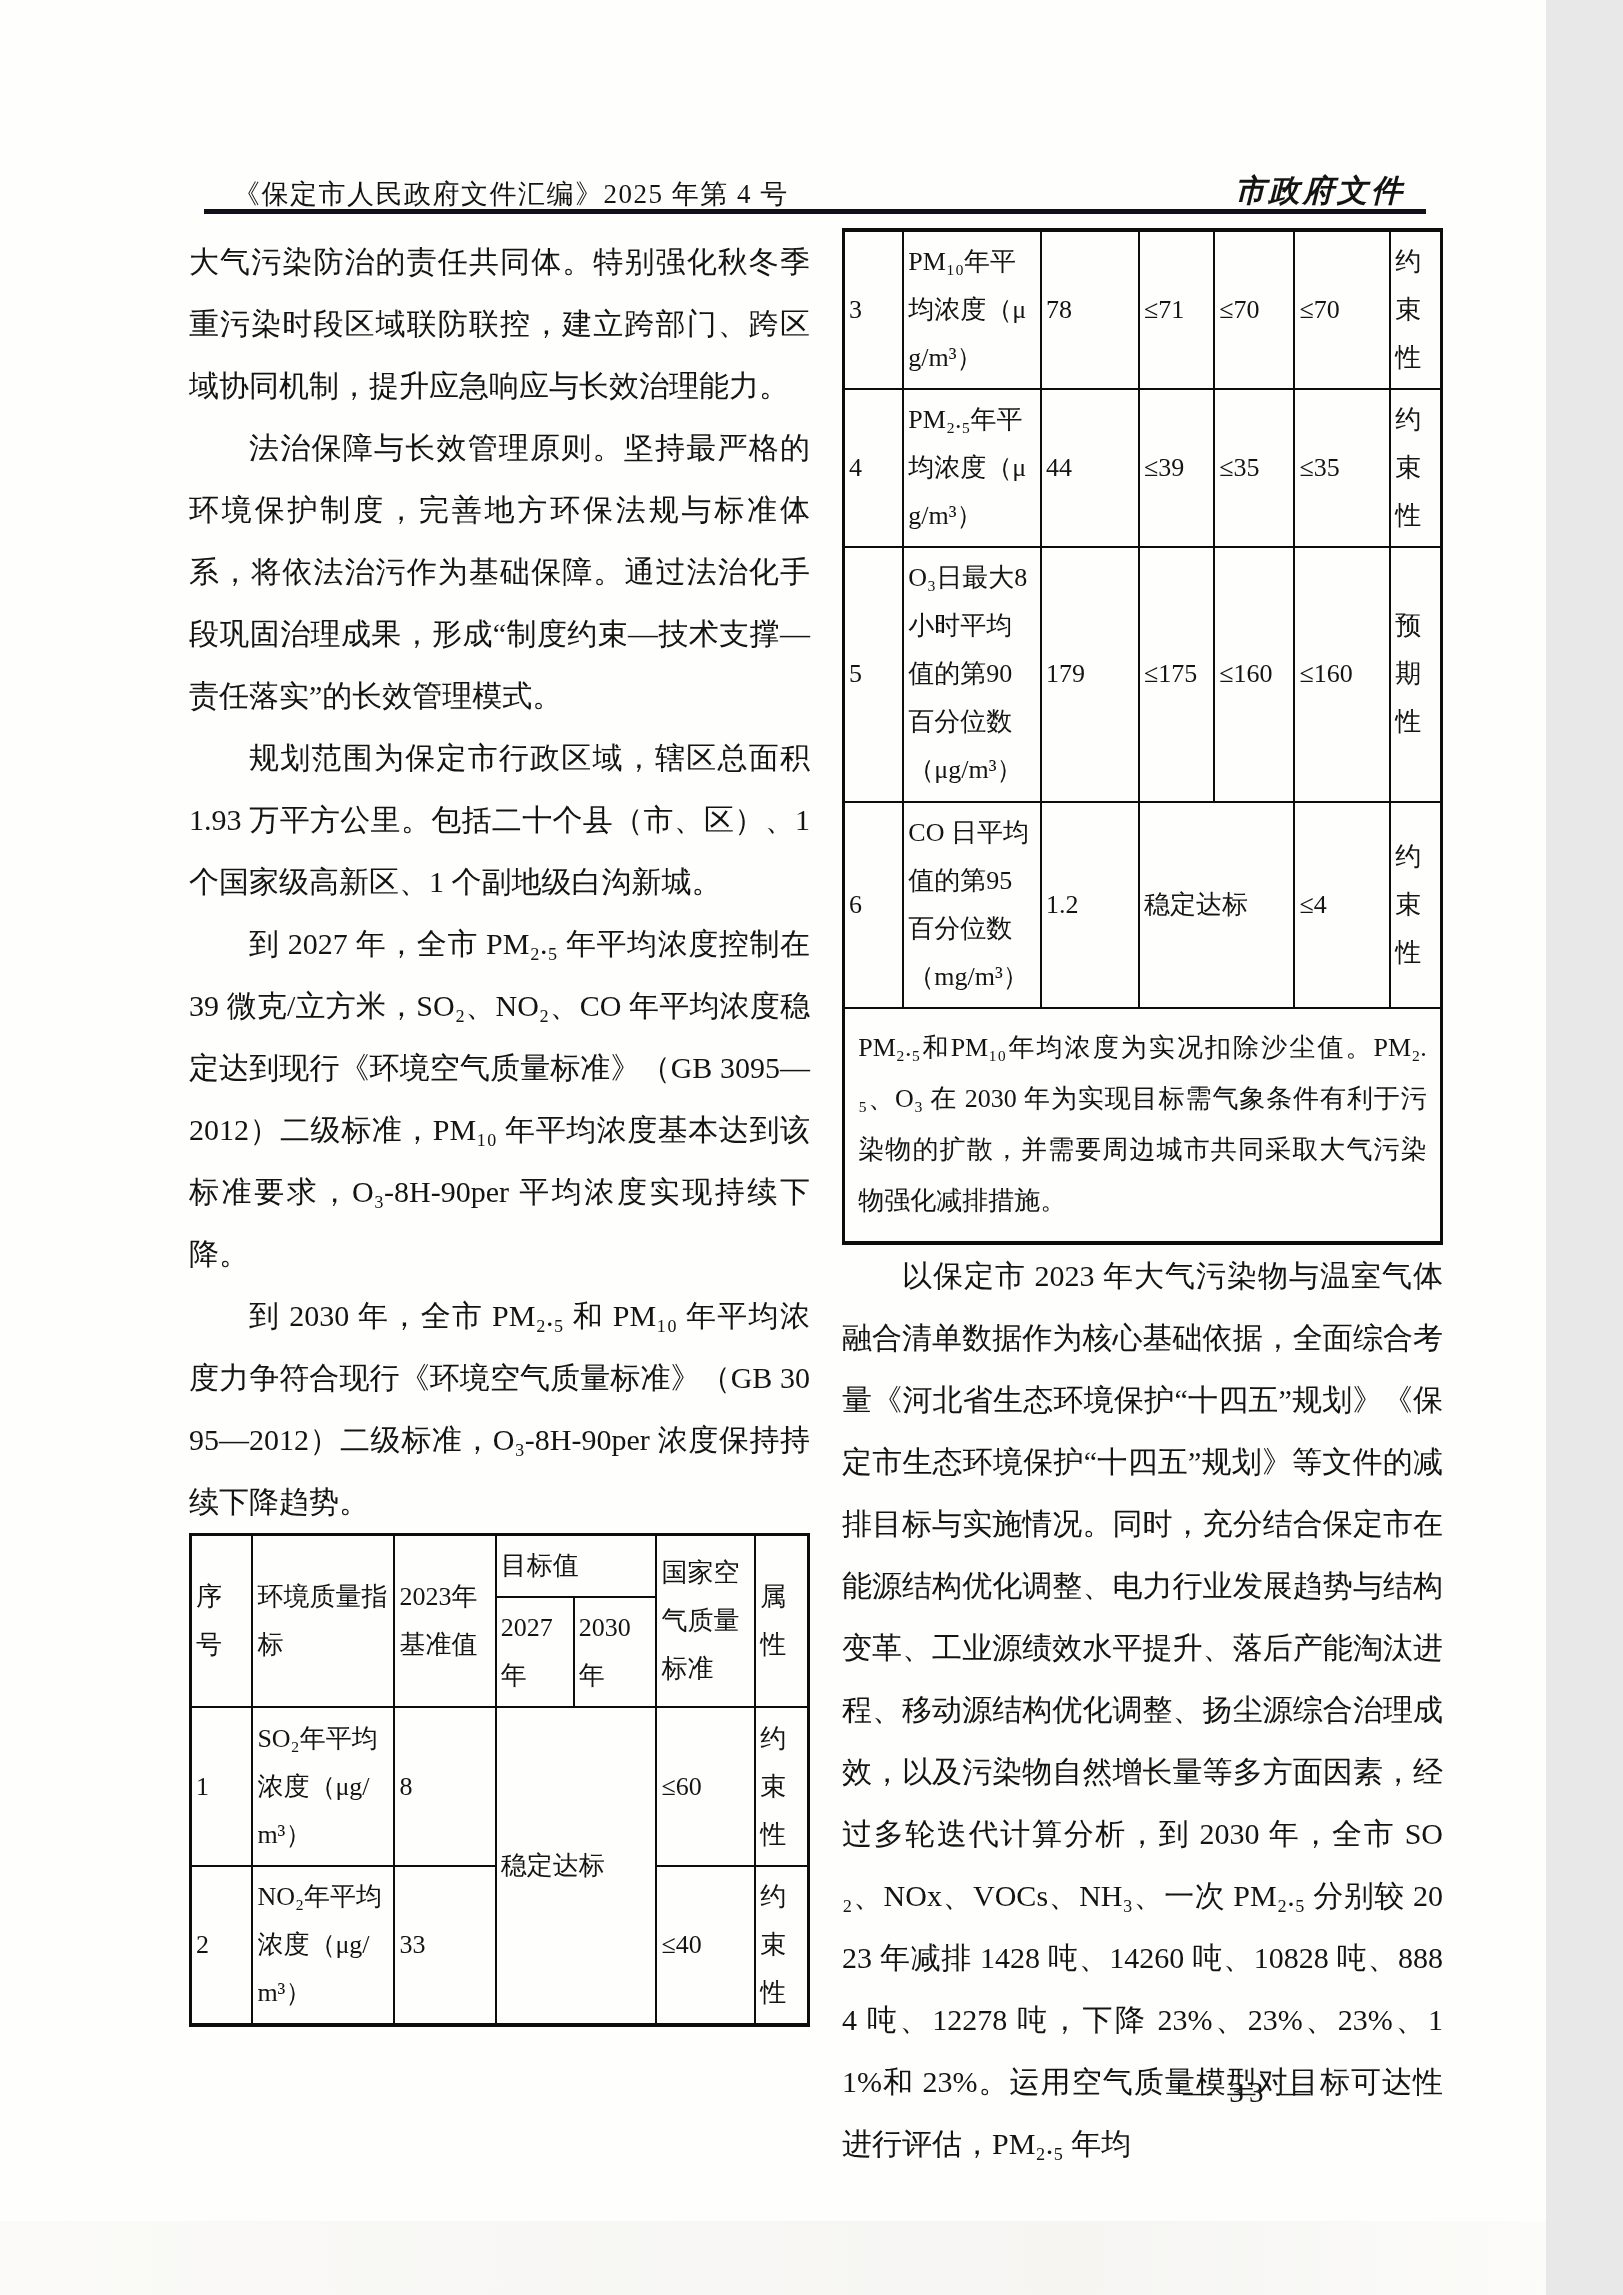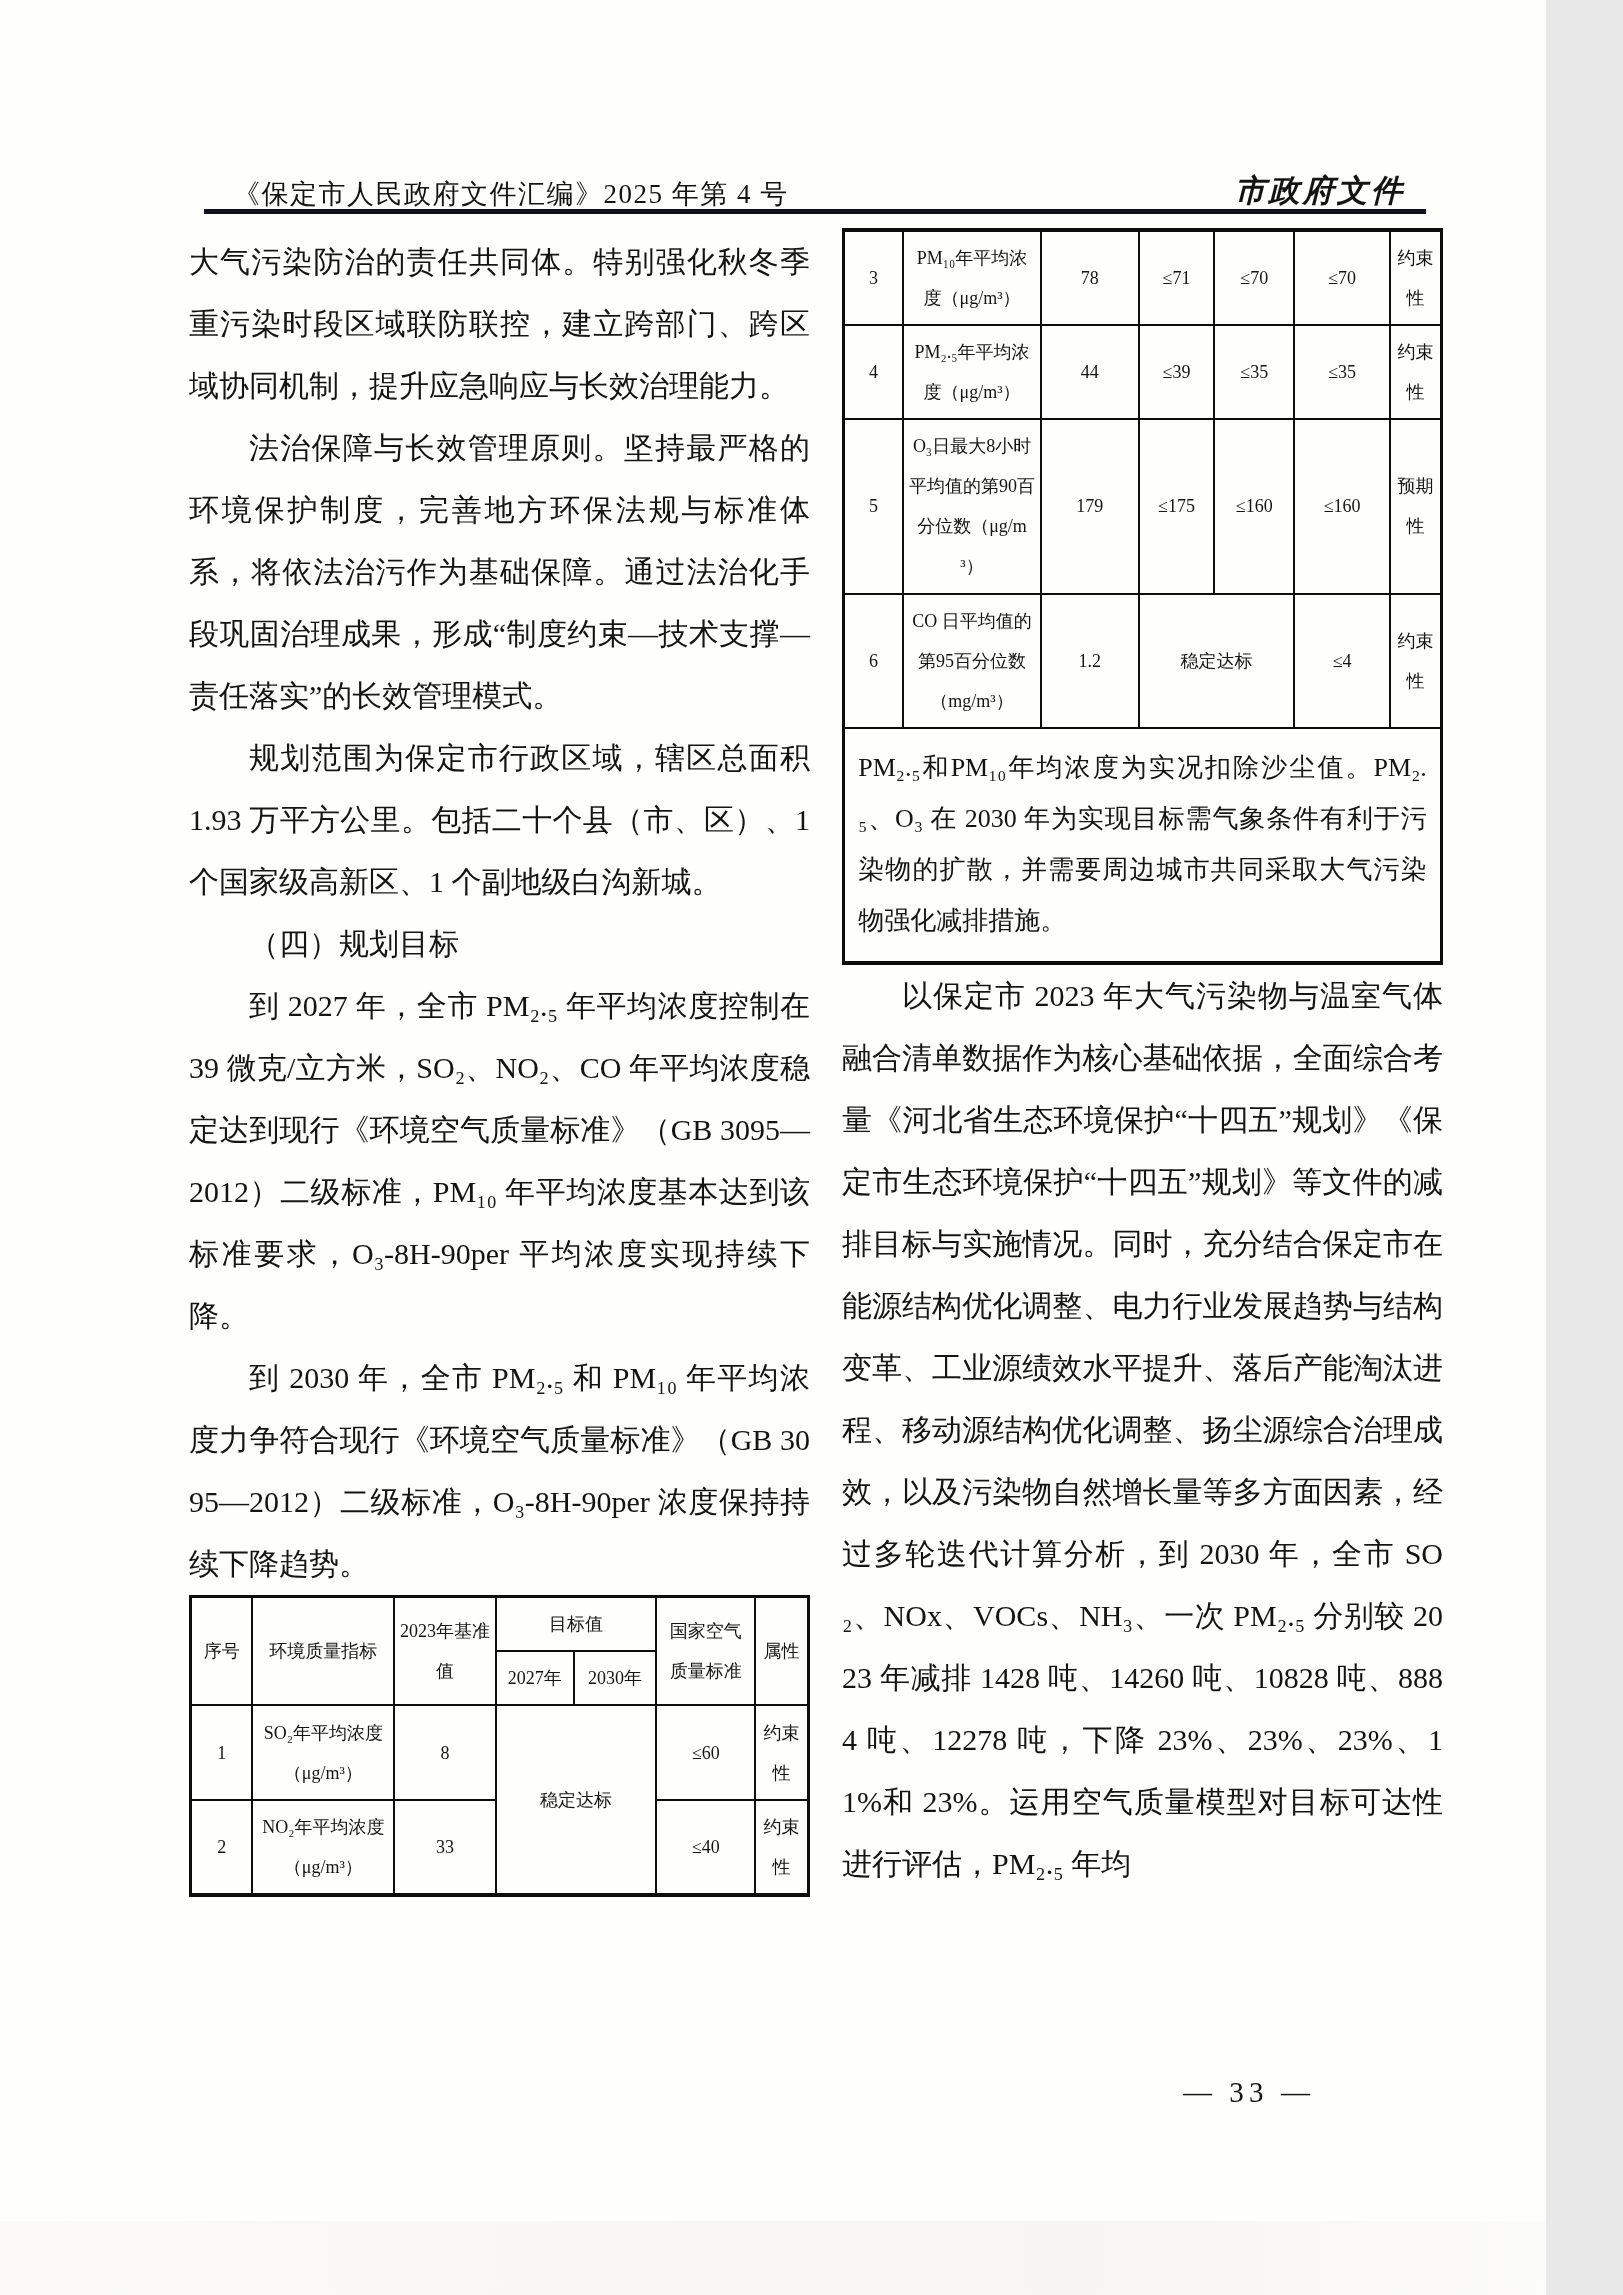--- a/index.html
+++ b/index.html
@@ -48,22 +48,22 @@
     font-family:"Liberation Sans","DejaVu Sans",sans-serif;
   }
   table.doc-table{
     border-collapse:collapse;table-layout:fixed;width:100%;
     background:transparent;
   }
   table.t1{border:3.1px solid #0d0d0d;border-bottom-width:4.6px;}
   table.t2{border:3.1px solid #0d0d0d;border-top-width:4.6px;border-bottom-width:4.6px;}
   .doc-table td{
     border:2px solid #0d0d0d;
-    font-size:18px;line-height:40px;
-    text-align:center;vertical-align:middle;
+    font-size:26px;line-height:48px;
+    vertical-align:middle;
     padding:6.1px 4.1px;
     word-break:break-all;
   }
   .doc-table td.note-cell{
     text-align:justify;
     font-size:26px;line-height:51px;
     padding:13.3px 13.3px 15.4px 13.3px;
   }
   .pagenum{
     position:absolute;top:2076px;right:231px;
@@ -87,21 +87,20 @@
   </div>
 
   <div class="rule"></div>
 
   <div class="columns">
 
     <div class="col-left">
       <p class="para">大气污染防治的责任共同体。特别强化秋冬季重污染时段区域联防联控，建立跨部门、跨区域协同机制，提升应急响应与长效治理能力。</p>
       <p class="para indent">法治保障与长效管理原则。坚持最严格的环境保护制度，完善地方环保法规与标准体系，将依法治污作为基础保障。通过法治化手段巩固治理成果，形成“制度约束—技术支撑—责任落实”的长效管理模式。</p>
       <p class="para indent">规划范围为保定市行政区域，辖区总面积 1.93 万平方公里。包括二十个县（市、区）、1 个国家级高新区、1 个副地级白沟新城。</p>
-      <p class="para indent">（四）规划目标</p>
       <p class="para indent">到 2027 年，全市 PM₂.₅ 年平均浓度控制在 39 微克/立方米，SO₂、NO₂、CO 年平均浓度稳定达到现行《环境空气质量标准》（GB 3095—2012）二级标准，PM₁₀ 年平均浓度基本达到该标准要求，O₃-8H-90per 平均浓度实现持续下降。</p>
       <p class="para indent">到 2030 年，全市 PM₂.₅ 和 PM₁₀ 年平均浓度力争符合现行《环境空气质量标准》（GB 3095—2012）二级标准，O₃-8H-90per 浓度保持持续下降趋势。</p>
 
 
       <table class="doc-table t1">
         <colgroup>
           <col style="width:10%">
             <col style="width:23%">
             <col style="width:16.4%">
           <col style="width:12.6%">

